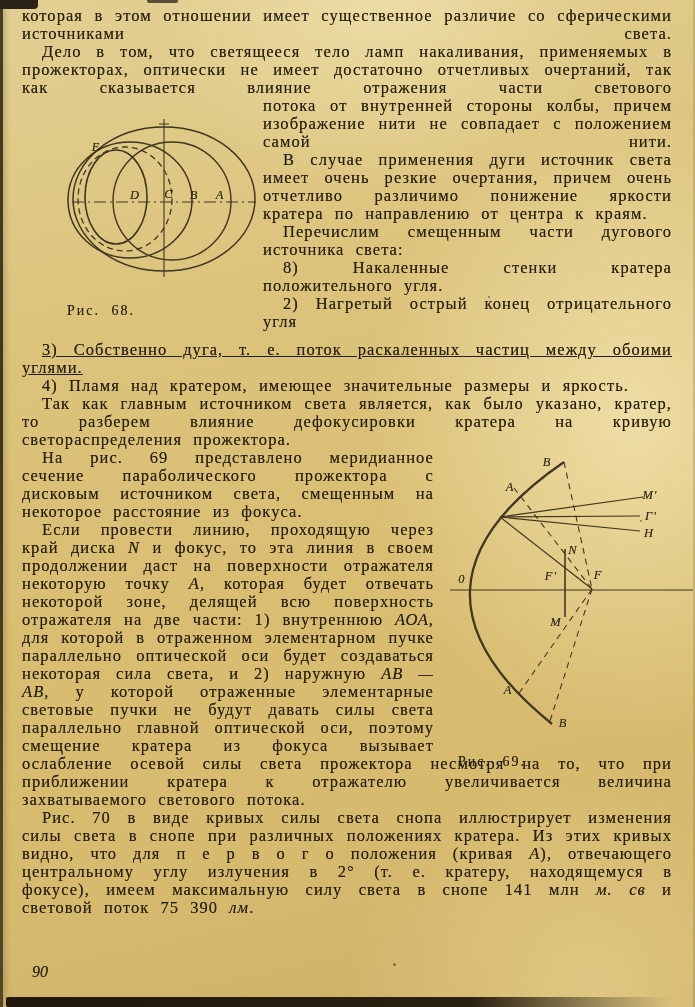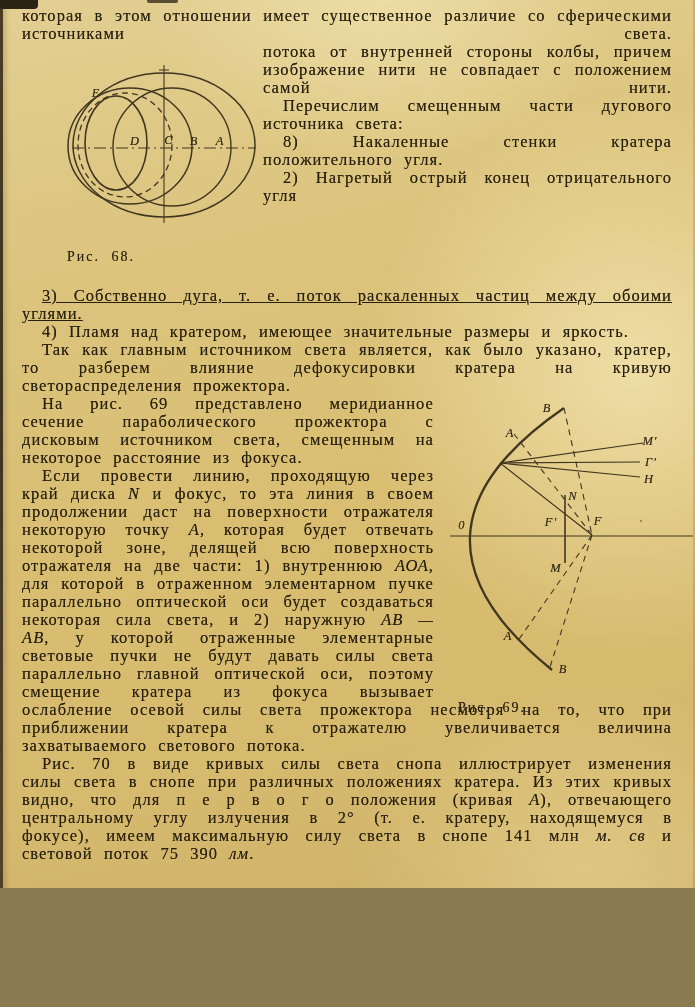--- a/index.html
+++ b/index.html
@@ -1,17 +1,17 @@
 <!DOCTYPE html>
 <html><head>
 <meta charset="utf-8">
 <style>
   html,body{margin:0;padding:0;background:#8a7a52;}
   .page{
-    position:relative;width:695px;height:888px;overflow:hidden;
+    position:relative;width:695px;height:1007px;overflow:hidden;
     background:
       radial-gradient(55% 45% at 91% 42%, rgba(255,246,205,0.55), rgba(255,246,205,0) 70%),
       radial-gradient(45% 25% at 55% 0%, rgba(248,238,190,0.5), rgba(248,238,190,0) 75%),
       radial-gradient(50% 30% at 85% 98%, rgba(246,230,170,0.4), rgba(246,230,170,0) 70%),
       linear-gradient(168deg,#e2cf92 0%,#dcc47d 28%,#d9be72 55%,#d6ba6e 78%,#ceb168 100%);
     font-family:"Liberation Serif","DejaVu Serif",serif;
     color:#271f0f;
   }
   .body-text{
     position:absolute;left:22px;top:7px;width:650px;
@@ -60,20 +60,21 @@
   .speck{position:absolute;border-radius:50%;background:rgba(60,48,25,0.55);}
 </style>
 </head>
 <body>
 
 <div class="page">
 
   <div class="body-text">
 
     <p class="jl">которая в этом отношении имеет существенное различие со сферическими источниками света.</p>
+    <p class="ind jl">Дело в том, что светящееся тело ламп накаливания, применяемых в прожекторах, оптически не имеет достаточно отчетливых очертаний, так как сказывается влияние отражения части светового</p>
 
     <div>
       <div class="fig68float">
         <svg width="195" height="178" viewBox="0 0 195 178">
 
           <line class="fig-stroke" x1="9" y1="85" x2="193" y2="85" stroke-width="1.1" stroke-dasharray="12 4 2 4"></line>
           <line class="fig-stroke" x1="101" y1="2" x2="101" y2="160" stroke-width="1.1"></line>
           <line class="fig-stroke" x1="96" y1="7" x2="106" y2="7" stroke-width="1"></line>
 
           <ellipse class="fig-stroke" cx="101" cy="82" rx="91" ry="72" stroke-width="1.5"></ellipse>
@@ -85,20 +86,21 @@
           <text class="fig-label" x="33" y="34" text-anchor="middle">E</text>
           <text class="fig-label" x="72" y="82" text-anchor="middle">D</text>
           <text class="fig-label" x="106" y="81" text-anchor="middle">C</text>
           <text class="fig-label" x="131" y="82" text-anchor="middle">B</text>
           <text class="fig-label" x="157" y="82" text-anchor="middle">A</text>
         </svg>
         <div class="caption cap68">Рис. 68.</div>
       </div>
 
       <p class="jl">потока от внутренней стороны колбы, причем изображение нити не совпадает с положением самой нити.</p>
+      <p class="ind">В случае применения дуги источник света имеет очень резкие очертания, причем очень отчетливо различимо понижение яркости кратера по направлению от центра к краям.</p>
       <p class="ind">Перечислим смещенным части дугового источника света:</p>
       <p class="ind">8) Накаленные стенки кратера положительного угля.</p>
       <p class="ind">2) Нагретый острый конец отрицательного угля</p>
     </div>
 
     <p class="ind clear">3) Собственно дуга, т. е. поток раскаленных частиц между обоими углями.</p>
     <p class="ind">4) Пламя над кратером, имеющее значительные размеры и яркость.</p>
     <p class="ind">Так как главным источником света является, как было указано, кратер, то разберем влияние дефокусировки кратера на кривую светораспределения прожектора.</p>
 
     <div>

